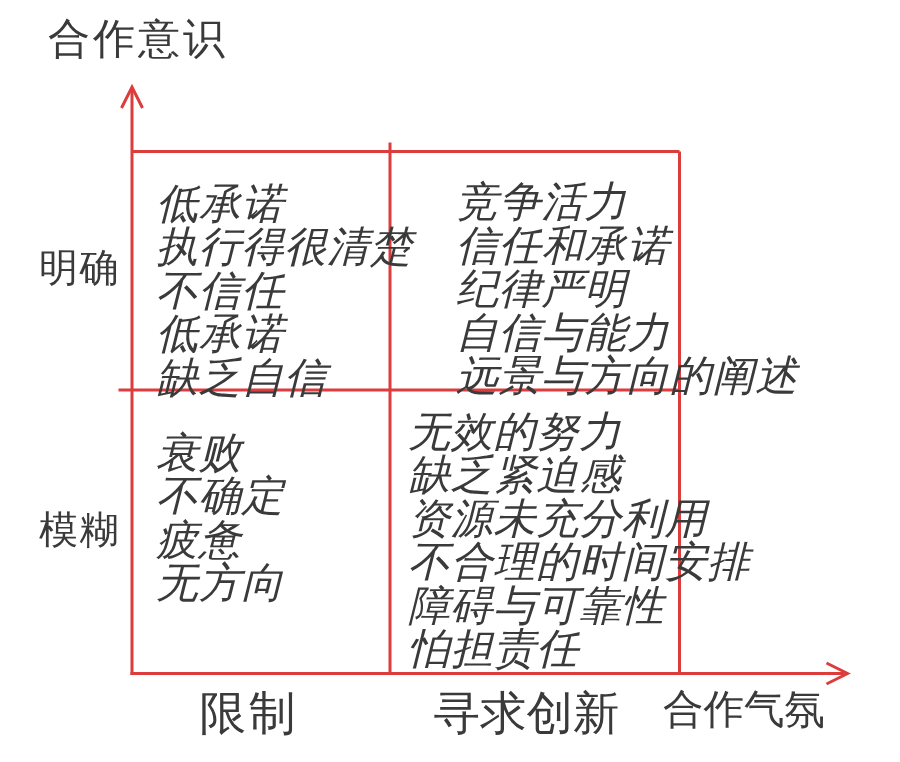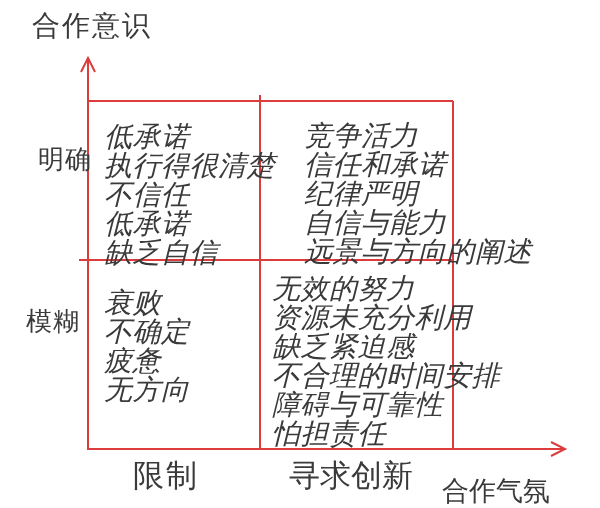--- a/index.html
+++ b/index.html
@@ -34,34 +34,34 @@
     letter-spacing: 2px;
     white-space: nowrap;
   }
   .y-label {
     position: absolute;
     left: 26px;
     font-size: 26px;
     letter-spacing: 1px;
     white-space: nowrap;
   }
-  .y-label.top { top: 142px; margin-left: 12px; }
-  .y-label.bottom { top: 304px; }
+  .y-label.top { top: 161px; }
+  .y-label.bottom { top: 336px; }
   .x-label {
     position: absolute;
     top: 455px;
     font-size: 31px;
     letter-spacing: 2px;
     white-space: nowrap;
   }
   .x-label.left { left: 133px; }
   .x-label.right { left: 289px; letter-spacing: 0; }
   .x-axis-title {
     position: absolute;
-    left: 442px; top: 473px;
+    left: 442px; top: 455px;
     font-size: 27px;
     white-space: nowrap;
   }
   .qlist {
     position: absolute;
     font-size: 28px;
     line-height: 29px;
     letter-spacing: 0.5px;
     white-space: nowrap;
     font-style: italic;
@@ -114,20 +114,20 @@
 
   <div class="qlist bl">
     <div>衰败</div>
     <div>不确定</div>
     <div>疲惫</div>
     <div>无方向</div>
   </div>
 
   <div class="qlist br">
     <div>无效的努力</div>
+    <div>缺乏紧迫感</div>
     <div>资源未充分利用</div>
-    <div>缺乏紧迫感</div>
     <div>不合理的时间安排</div>
     <div>障碍与可靠性</div>
     <div>怕担责任</div>
   </div>
 
 </div>
 
 </body></html>

